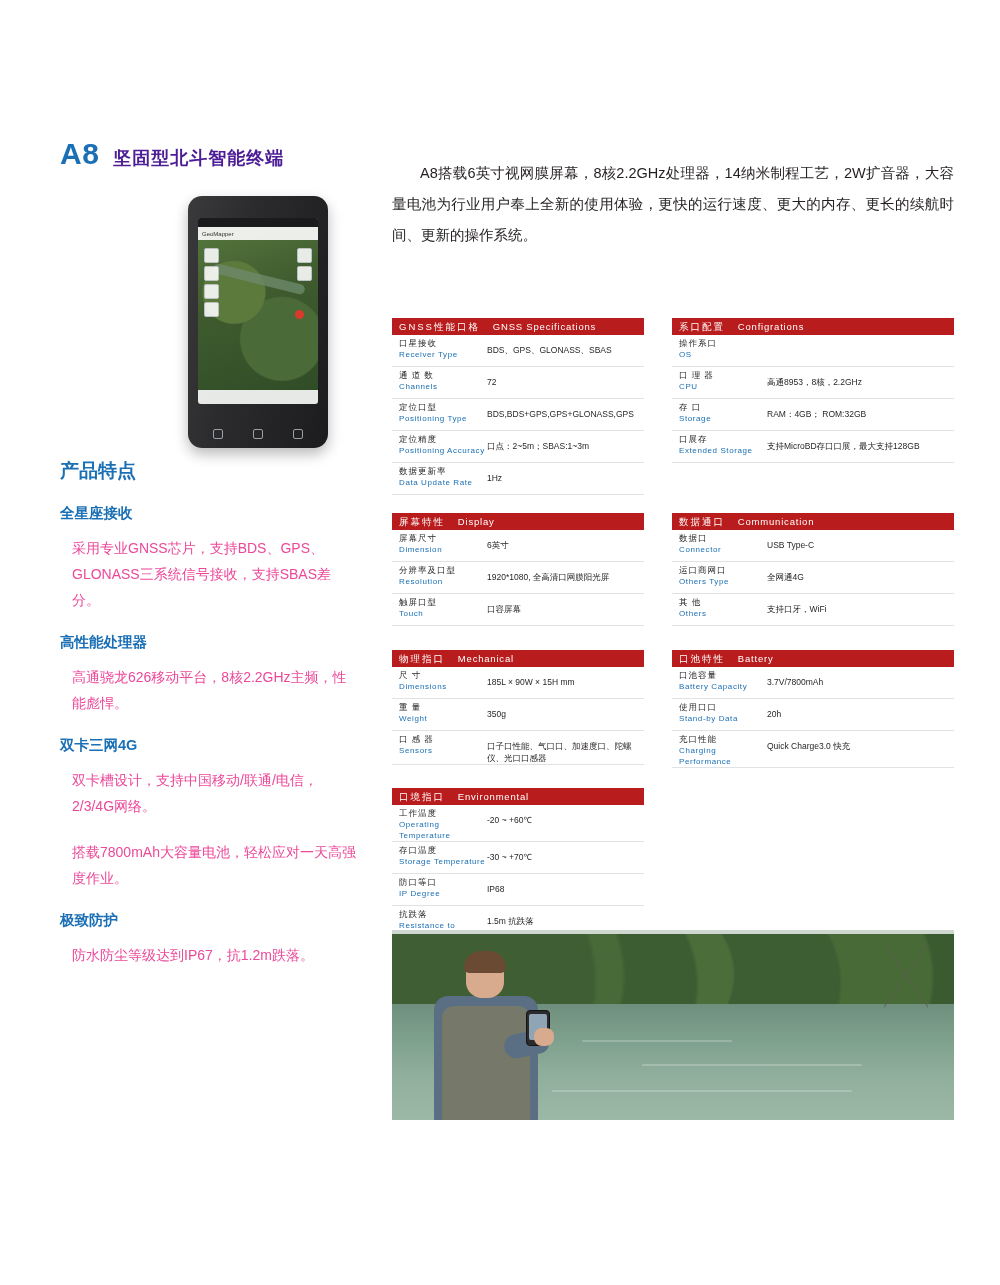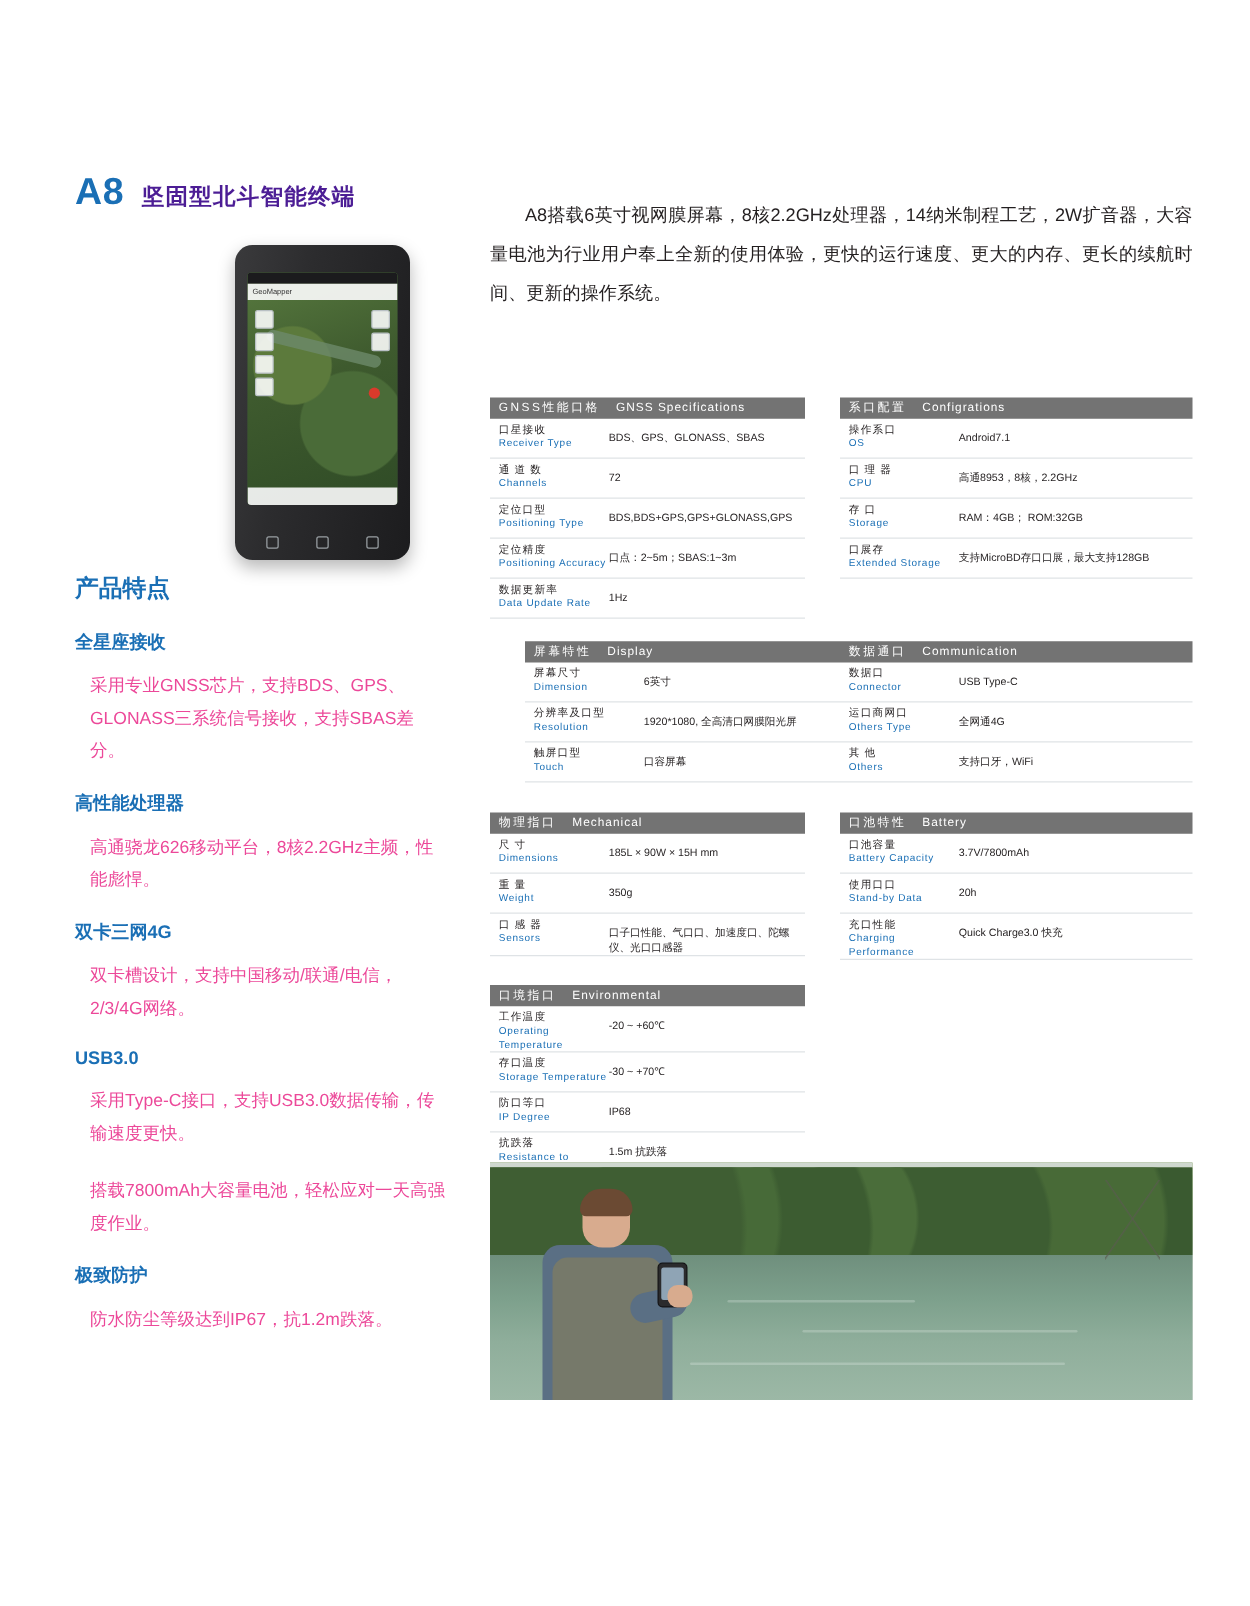--- a/index.html
+++ b/index.html
@@ -73,21 +73,21 @@
   
   .features { position:absolute; left:60px; top:458px; width:308px; }
   .features h2 { font-size:19px; color:#1a6fb5; margin:0 0 20px 0; font-weight:bold; }
   .feat { margin-bottom:20px; }
   .feat h3 { font-size:14.5px; color:#1a6fb5; margin:0 0 9px 0; font-weight:bold; }
   .feat p { font-size:14px; line-height:26px; margin:12px; color:#ec4899; }
 
   
   .spec { position:absolute; width:252px; }
   .spec .hd {
-    background:#737373; color:#ffffff; height:17px; line-height:17px;
+    background:#b91c1c; color:#ffffff; height:17px; line-height:17px;
     font-size:9.5px; padding-left:7px; letter-spacing:1.2px; white-space:nowrap;
   }
   .spec .hd .cn { letter-spacing:2px; }
   .spec .hd .en { margin-left:9px; letter-spacing:0.8px; }
   .row { display:flex; border-bottom:1px solid #dfe3e6; min-height:28px; padding-top:3px; }
   .row:last-child { border-bottom:1px solid #dfe3e6; }
   .row .k { width:88px; flex:none; padding-left:7px; line-height:11px; }
   .row .k .cn { display:block; font-size:8.5px; color:#231f20; letter-spacing:1px;font-family:Liberation Serif, serif; }
   .row .k .en { display:block; font-size:8px; color:#1a6fb5; letter-spacing:0.6px; }
   .row .v { flex:1; font-size:8.5px; color:#231f20; line-height:12px; padding-top:6px; padding-right:4px; }
@@ -176,24 +176,20 @@
     </div>
     <div class="feat">
       <h3>高性能处理器</h3>
       <p>高通骁龙626移动平台，8核2.2GHz主频，性能彪悍。</p>
     </div>
     <div class="feat">
       <h3>双卡三网4G</h3>
       <p>双卡槽设计，支持中国移动/联通/电信，2/3/4G网络。</p>
     </div>
     <div class="feat">
-      <h3>USB3.0</h3>
-      <p>采用Type-C接口，支持USB3.0数据传输，传输速度更快。</p>
-    </div>
-    <div class="feat">
       <p>搭载7800mAh大容量电池，轻松应对一天高强度作业。</p>
     </div>
     <div class="feat">
       <h3>极致防护</h3>
       <p>防水防尘等级达到IP67，抗1.2m跌落。</p>
     </div>
   </div>
 
   <div class="spec" style="left:392px; top:318px;">
     <div class="hd">
@@ -240,21 +236,20 @@
   <div class="spec" style="left:672px; top:318px; width:282px;">
     <div class="hd">
       <span class="cn">系口配置</span>
       <span class="en">Configrations</span>
     </div>
     <div class="row">
       <div class="k">
         <span class="cn">操作系口</span>
         <span class="en">OS</span>
       </div>
-      <div class="v">Android7.1</div>
     </div>
     <div class="row">
       <div class="k">
         <span class="cn">口 理 器</span>
         <span class="en">CPU</span>
       </div>
       <div class="v">高通8953，8核，2.2GHz</div>
     </div>
     <div class="row">
       <div class="k">
@@ -265,21 +260,21 @@
     </div>
     <div class="row">
       <div class="k">
         <span class="cn">口展存</span>
         <span class="en">Extended Storage</span>
       </div>
       <div class="v">支持MicroBD存口口展，最大支持128GB</div>
     </div>
   </div>
 
-  <div class="spec" style="left:392px; top:513px;margin-left:28px;">
+  <div class="spec" style="left:392px; top:513px;">
     <div class="hd">
       <span class="cn">屏幕特性</span>
       <span class="en">Display</span>
     </div>
     <div class="row">
       <div class="k">
         <span class="cn">屏幕尺寸</span>
         <span class="en">Dimension</span>
       </div>
       <div class="v">6英寸</div>

